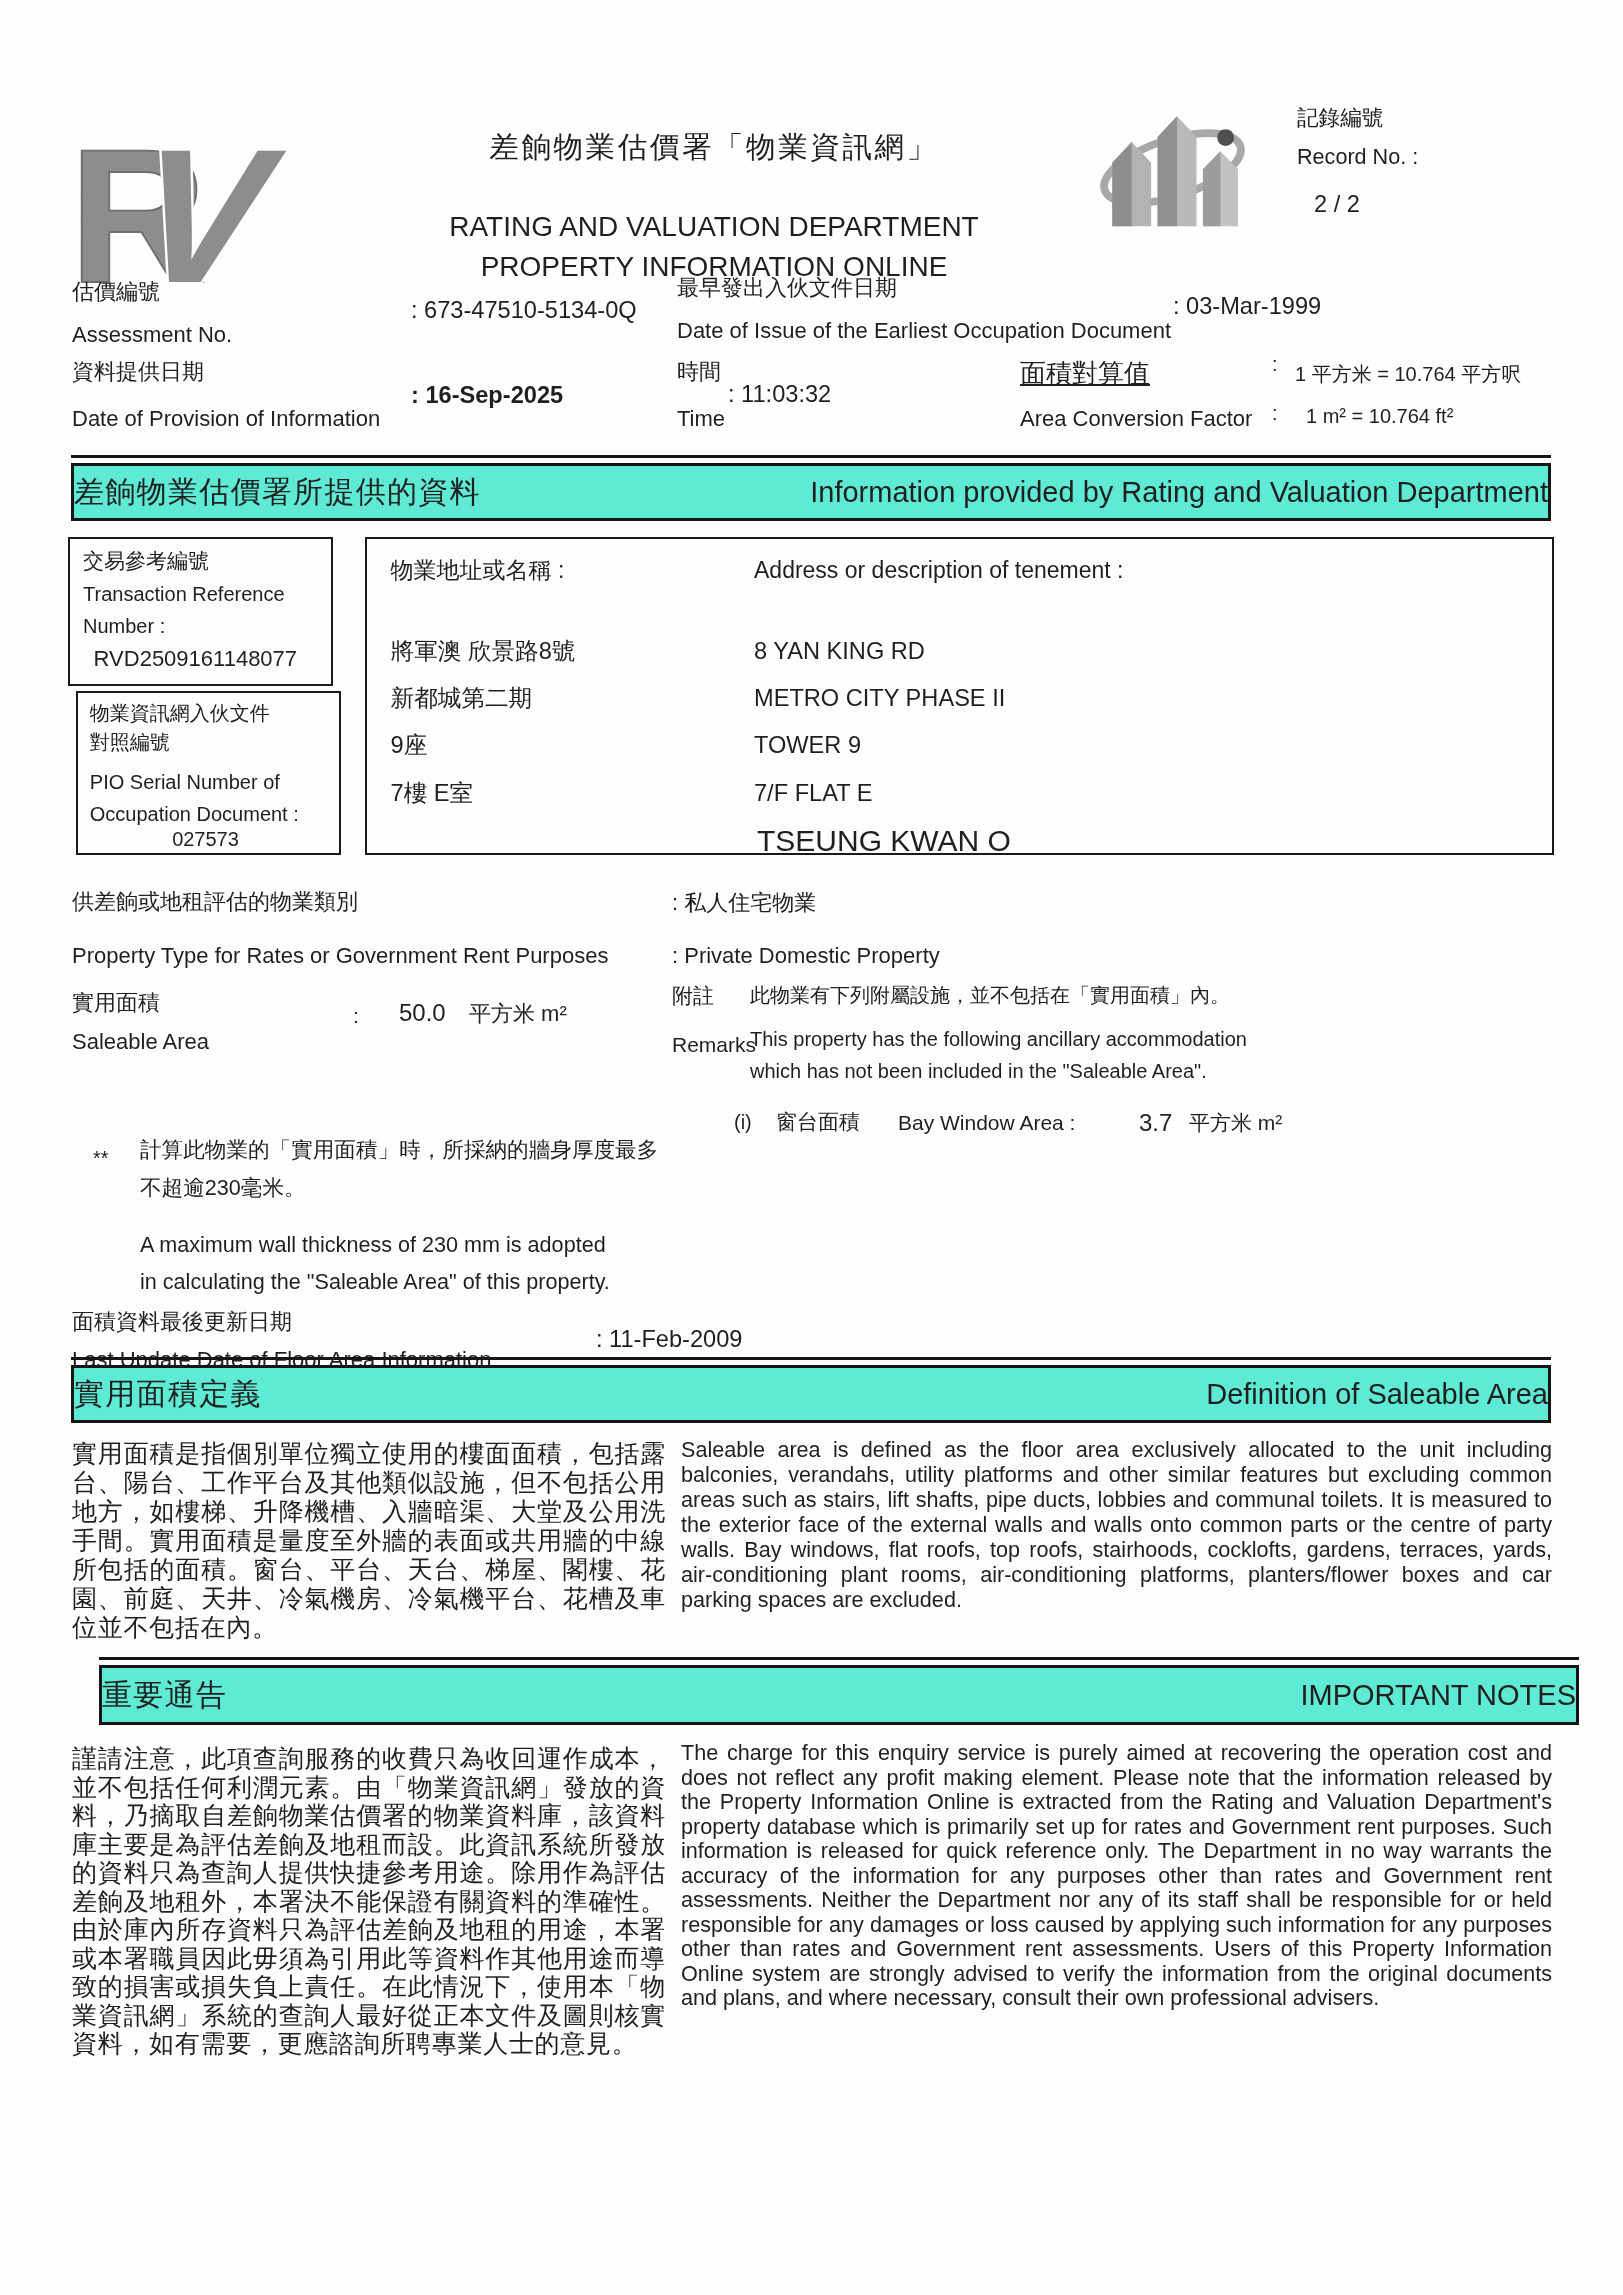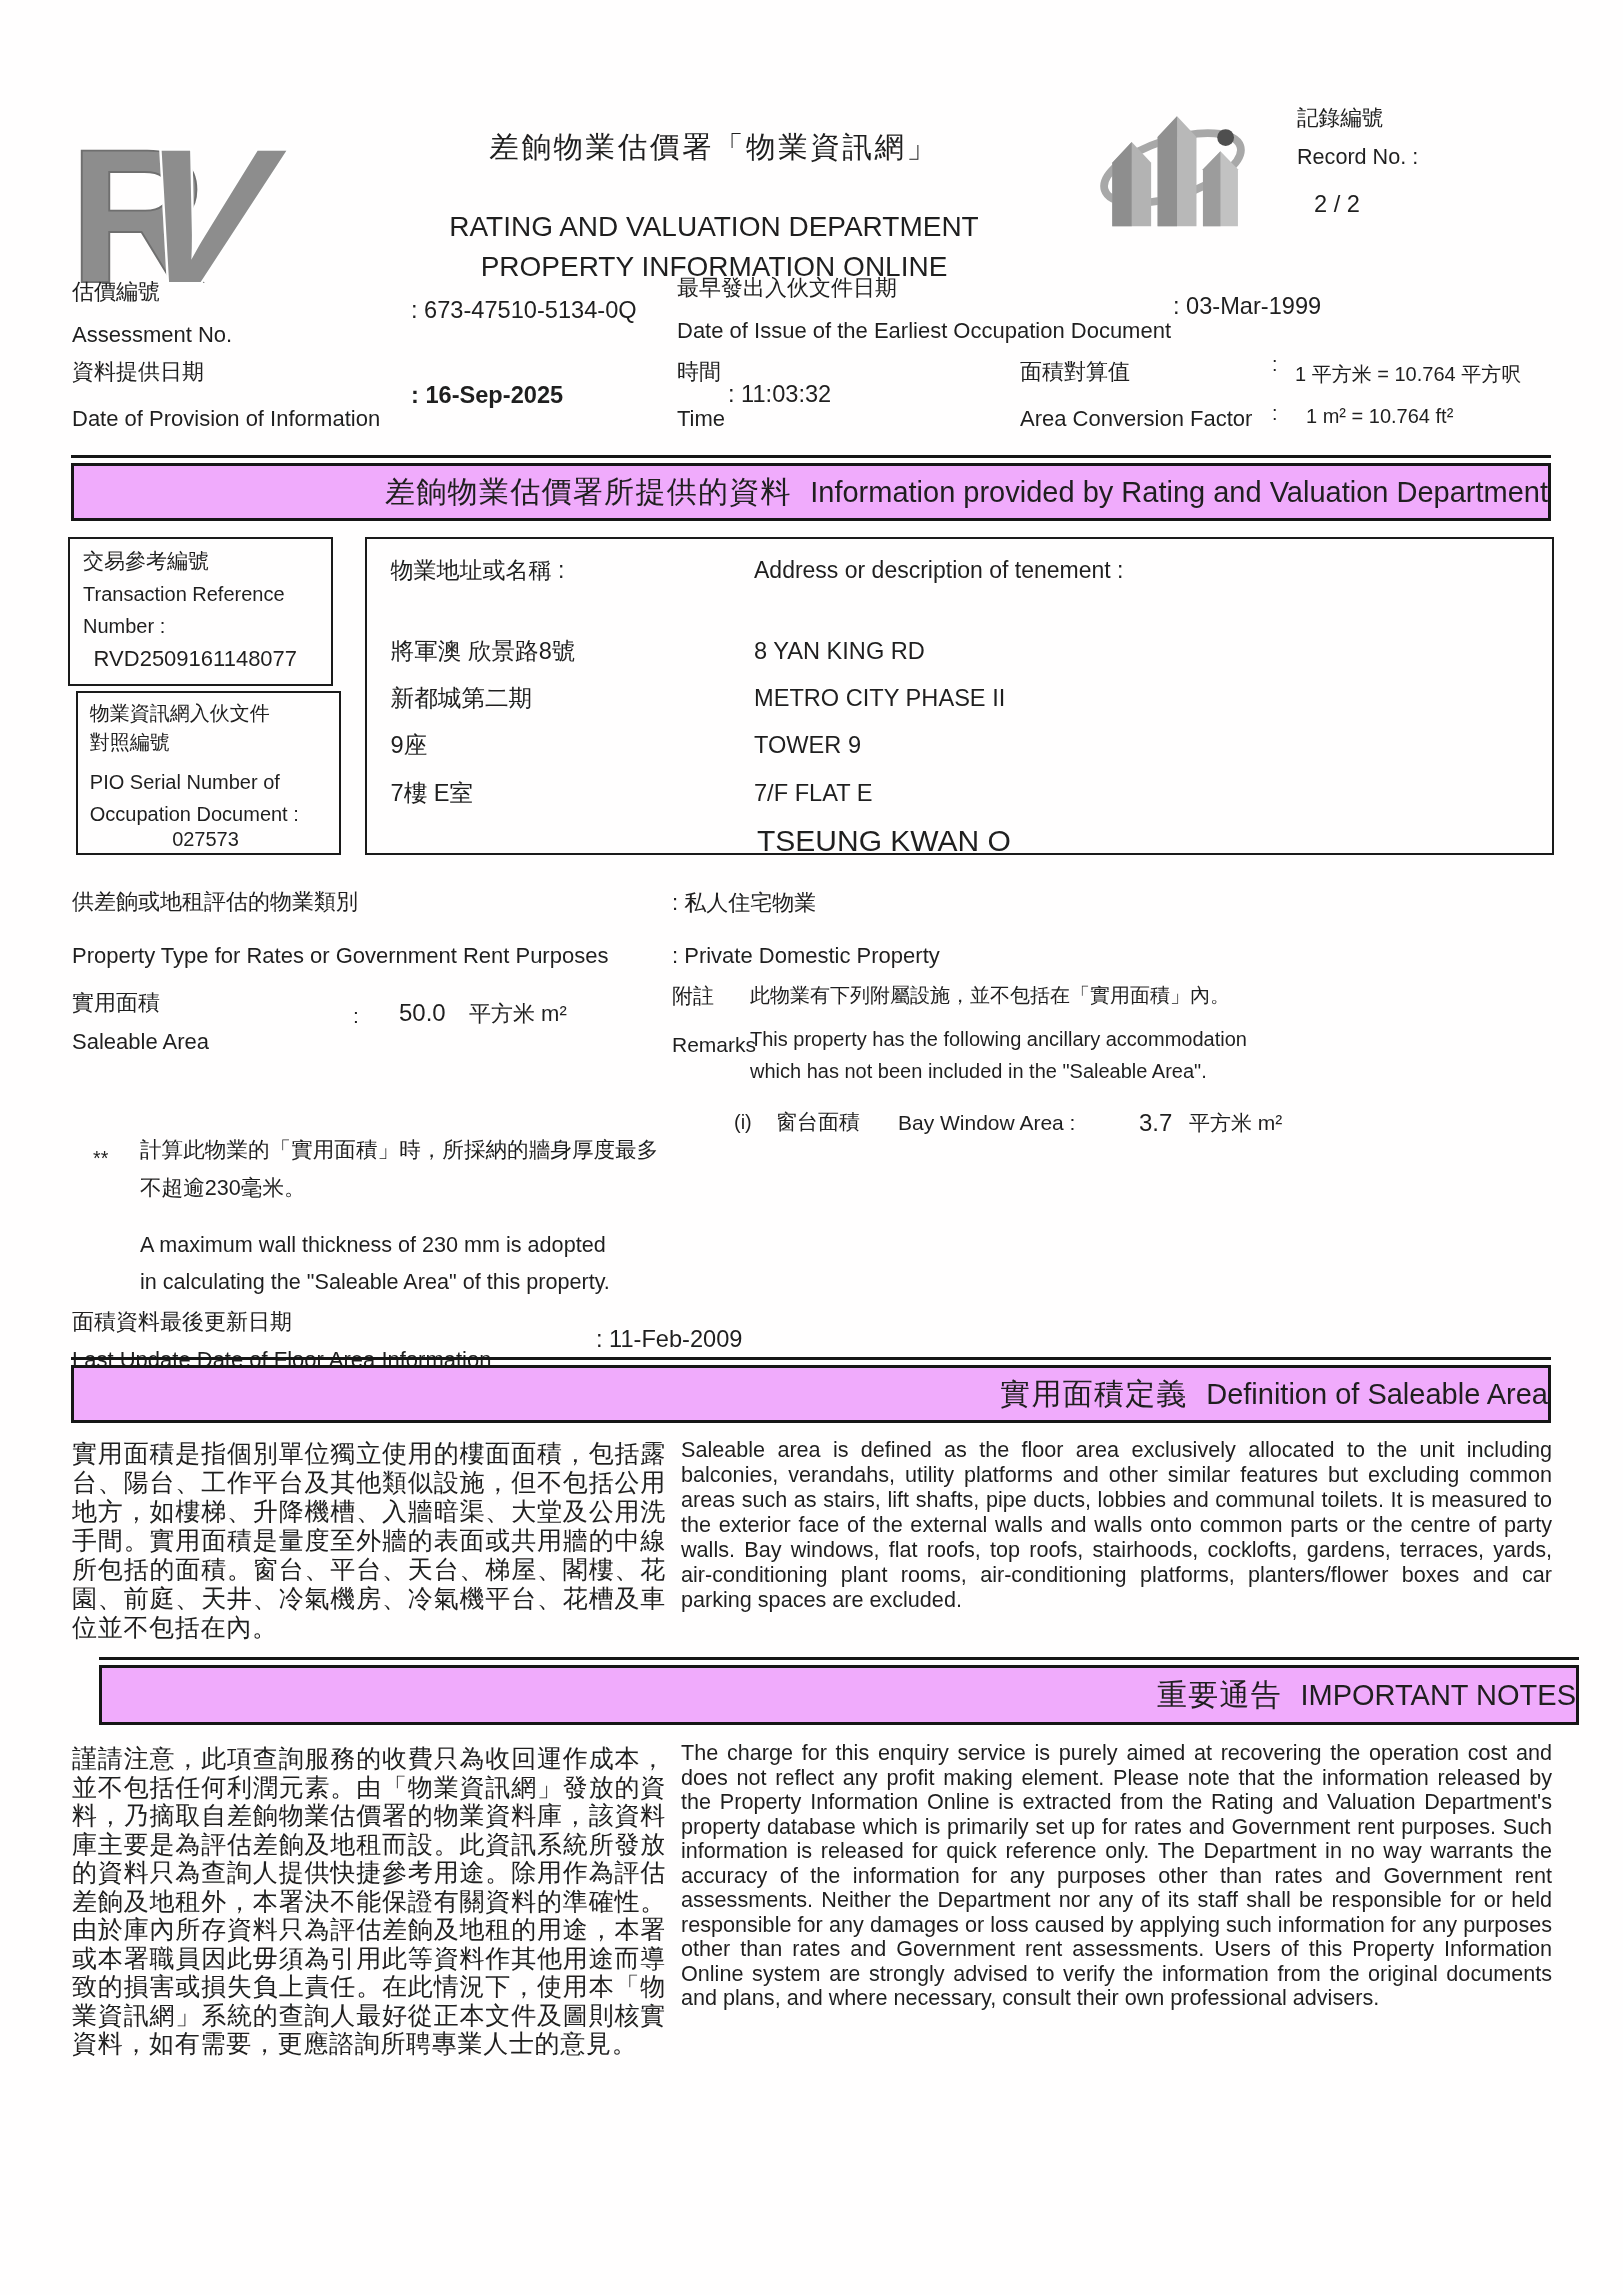--- a/index.html
+++ b/index.html
@@ -5,21 +5,21 @@
   html,body{margin:0;padding:0;background:#ffffff;}
   .page{
     position:relative;width:1623px;height:2295px;background:#fffefe;
     font-family:"Liberation Sans", sans-serif;color:#1f1f1f;overflow:hidden;
   }
   .t{position:absolute;white-space:nowrap;line-height:1.15;}
   .p{position:absolute;text-align:justify;}
   .center{text-align:center;}
   .secbox{
     position:absolute;left:71px;width:1474px;border:3.3px solid #161616;
-    display:flex;align-items:center;justify-content:flex-end;background:#f0abfc;
+    display:flex;align-items:center;justify-content:space-between;background:#5eead4;
   }
   .secbox::before{
     content:"";position:absolute;left:-3.3px;right:-3.3px;top:-11px;height:2.6px;background:#161616;
   }
   .secbox .zh{font-size:30px;letter-spacing:1.3px;margin-right:18.3px;}
   .secbox .en{font-size:29px;letter-spacing:0px;}
   .box{position:absolute;border:2.6px solid #1a1a1a;background:#fffefe;}
   .box .t{line-height:1.2;}
   .zh38{font-size:25px;letter-spacing:0.7px;line-height:29px;}
 </style>
@@ -61,21 +61,21 @@
   <div class="t" style="left:1173px;top:293px;font-size:23.6px;">: 03-Mar-1999</div>
 
   <div class="t" style="left:72px;top:361px;font-size:22px;font-family:Liberation Mono, monospace;">資料提供日期</div>
   <div class="t" style="left:72px;top:406px;font-size:22px;">Date of Provision of Information</div>
   <div class="t" style="left:411px;top:382px;font-size:23.6px;font-weight:bold;">: 16-Sep-2025</div>
 
   <div class="t" style="left:677px;top:359px;font-size:22px;">時間</div>
   <div class="t" style="left:677px;top:406px;font-size:22px;">Time</div>
   <div class="t" style="left:728px;top:381px;font-size:23.6px;">: 11:03:32</div>
 
-  <div class="t" style="left:1020px;top:359px;font-size:22px;">面積對算值</div>
+  <div class="t" style="left:1020px;top:359px;font-size:26px;text-decoration:underline;">面積對算值</div>
   <div class="t" style="left:1020px;top:406px;font-size:22px;">Area Conversion Factor</div>
   <div class="t" style="left:1272px;top:353px;font-size:19.6px;">:</div>
   <div class="t" style="left:1295px;top:363px;font-size:20px;">1 平方米 = 10.764 平方呎</div>
   <div class="t" style="left:1272px;top:402px;font-size:19.6px;">:</div>
   <div class="t" style="left:1306px;top:405px;font-size:20px;">1 m² = 10.764 ft²</div>
 
   <div class="secbox" style="top:463px;height:52px;">
     <span class="zh">差餉物業估價署所提供的資料</span>
     <span class="en">Information provided by Rating and Valuation Department</span>
   </div>

